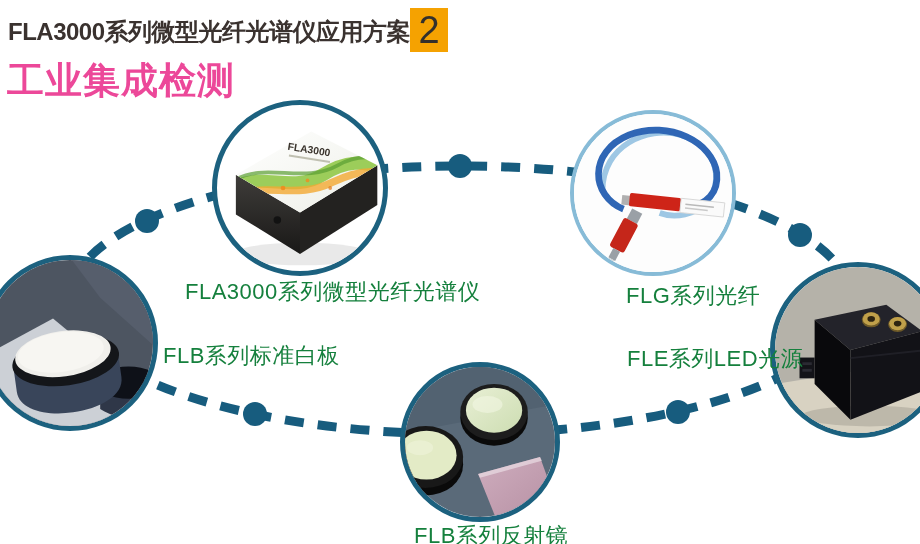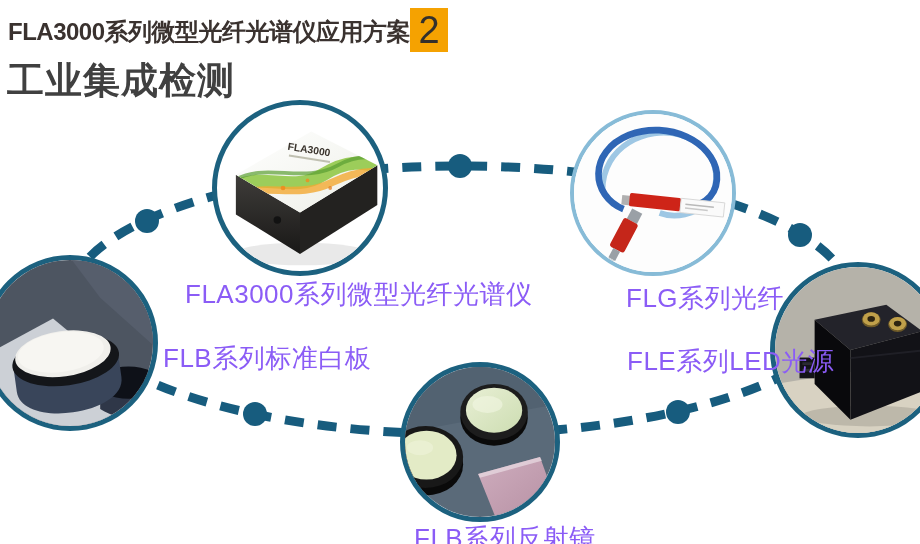--- a/index.html
+++ b/index.html
@@ -6,37 +6,37 @@
   body{font-family:"Liberation Sans","DejaVu Sans",sans-serif;background:#fff;}
   .page{position:relative;width:920px;height:544px;background:#fff;overflow:hidden;}
 
   
   .title{position:absolute;left:8px;top:16px;font-size:24px;font-weight:700;
          color:#3a322f;letter-spacing:-0.5px;white-space:nowrap;}
   .badge{position:absolute;left:410px;top:8px;width:38px;height:44px;background:#f5a201;
          display:flex;align-items:center;justify-content:center;
          font-size:38px;font-weight:400;color:#33302c;line-height:1;}
   .subtitle{position:absolute;left:7px;top:56px;font-size:37px;font-weight:700;
-            color:#404040;letter-spacing:1px;white-space:nowrap;}
+            color:#ec4899;letter-spacing:1px;white-space:nowrap;}
 
   
   .connector-svg{position:absolute;left:0;top:0;z-index:1;}
 
   
   .node{position:absolute;border-radius:50%;border:5px solid #1c617f;background:#fff;
         overflow:hidden;box-sizing:border-box;z-index:2;}
   .node svg{position:absolute;left:0;top:0;width:100%;height:100%;display:block;}
   .node-spectrometer{left:212px;top:100px;width:176px;height:176px;}
   .node-fiber{left:570px;top:110px;width:166px;height:166px;border-color:#87bbd7;border-width:4px;}
   .node-whiteboard{left:-18px;top:255px;width:176px;height:176px;}
   .node-led{left:770px;top:262px;width:176px;height:176px;}
   .node-mirror{left:400px;top:362px;width:160px;height:160px;}
 
   
-  .node-label{position:absolute;font-size:26px;color:#8b5cf6;letter-spacing:.5px;
+  .node-label{position:absolute;font-size:22px;color:#15803d;letter-spacing:.5px;
               white-space:nowrap;z-index:3;}
   .label-spectrometer{left:185px;top:277px;}
   .label-fiber{left:626px;top:281px;}
   .label-whiteboard{left:163px;top:341px;}
   .label-led{left:627px;top:344px;}
   .label-mirror{left:414px;top:521px;}
 </style>
 </head>
 <body>
 

